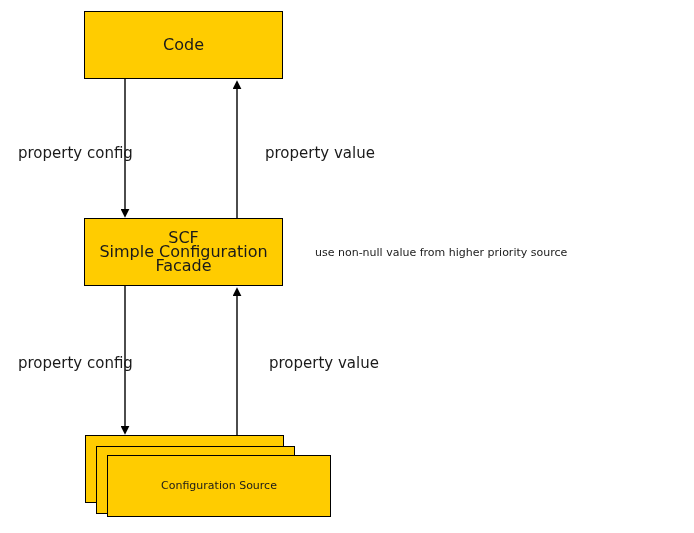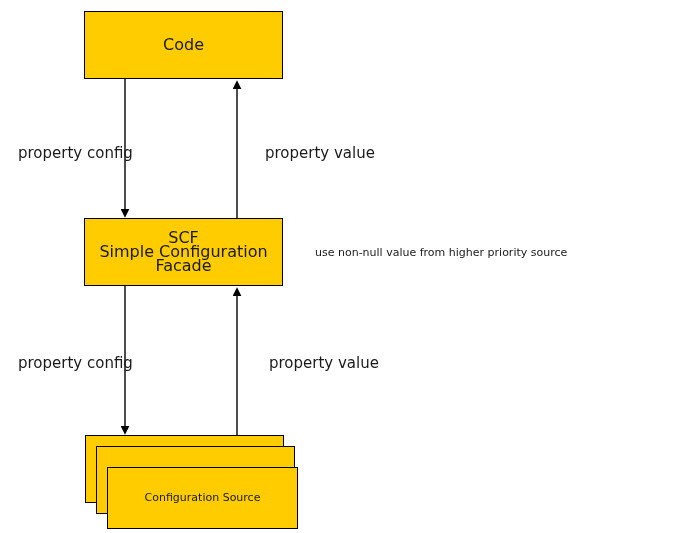--- a/index.html
+++ b/index.html
@@ -67,22 +67,22 @@
   }
   #stack-middle {
     left: 96px;
     top: 446px;
     width: 199px;
     height: 68px;
     z-index: 4;
   }
   #stack-front {
     left: 107px;
-    top: 467px;
-    width: 191px;
+    top: 455px;
+    width: 224px;
     height: 62px;
     z-index: 5;
     display: flex;
     align-items: center;
     justify-content: center;
     text-align: center;
     color: #1a1a1a;
     font-size: 11px;
     line-height: 14px;
   }

